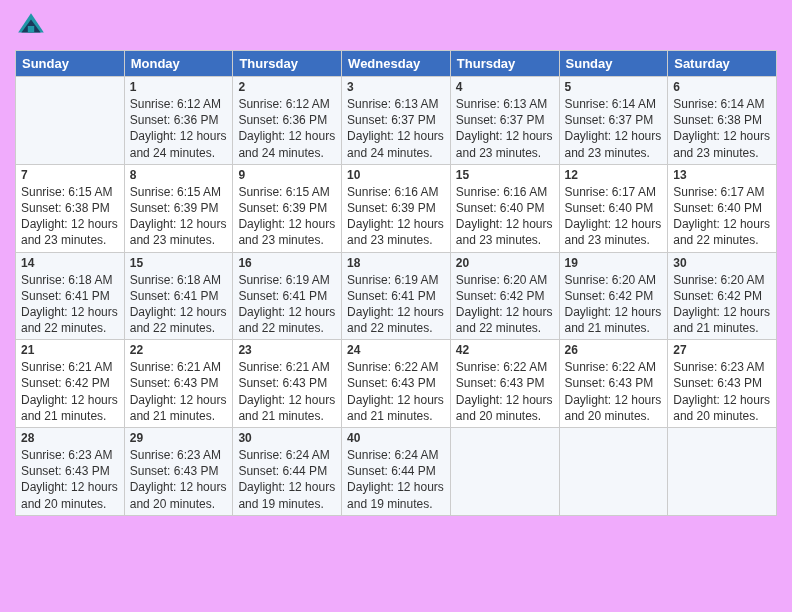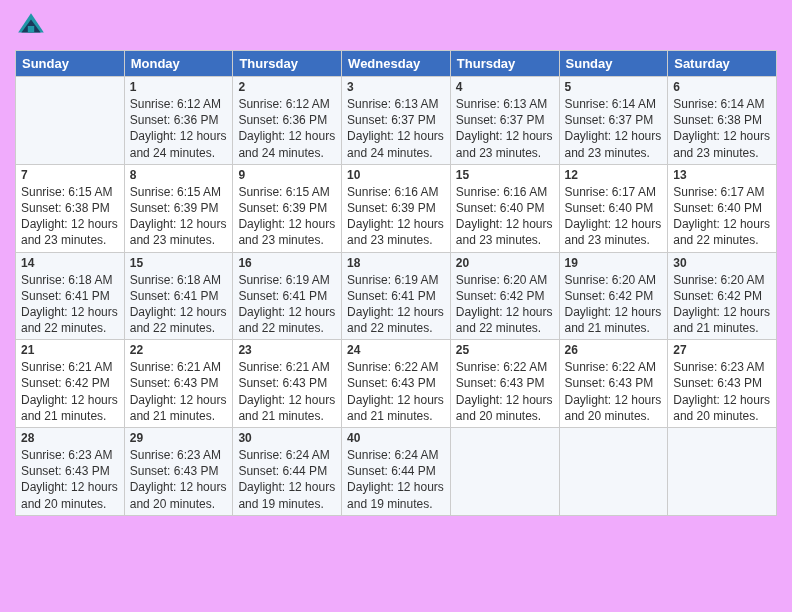--- a/index.html
+++ b/index.html
@@ -228,21 +228,21 @@
           </td>
           <td>
             <span class="day-num">23</span>
             <div class="day-info">Sunrise: 6:21 AM<br>Sunset: 6:43 PM<br>Daylight: 12 hours<br>and 21 minutes.</div>
           </td>
           <td>
             <span class="day-num">24</span>
             <div class="day-info">Sunrise: 6:22 AM<br>Sunset: 6:43 PM<br>Daylight: 12 hours<br>and 21 minutes.</div>
           </td>
           <td>
-            <span class="day-num">25</span>
+            <span class="day-num">42</span>
             <div class="day-info">Sunrise: 6:22 AM<br>Sunset: 6:43 PM<br>Daylight: 12 hours<br>and 20 minutes.</div>
           </td>
           <td>
             <span class="day-num">26</span>
             <div class="day-info">Sunrise: 6:22 AM<br>Sunset: 6:43 PM<br>Daylight: 12 hours<br>and 20 minutes.</div>
           </td>
           <td>
             <span class="day-num">27</span>
             <div class="day-info">Sunrise: 6:23 AM<br>Sunset: 6:43 PM<br>Daylight: 12 hours<br>and 20 minutes.</div>
           </td>

